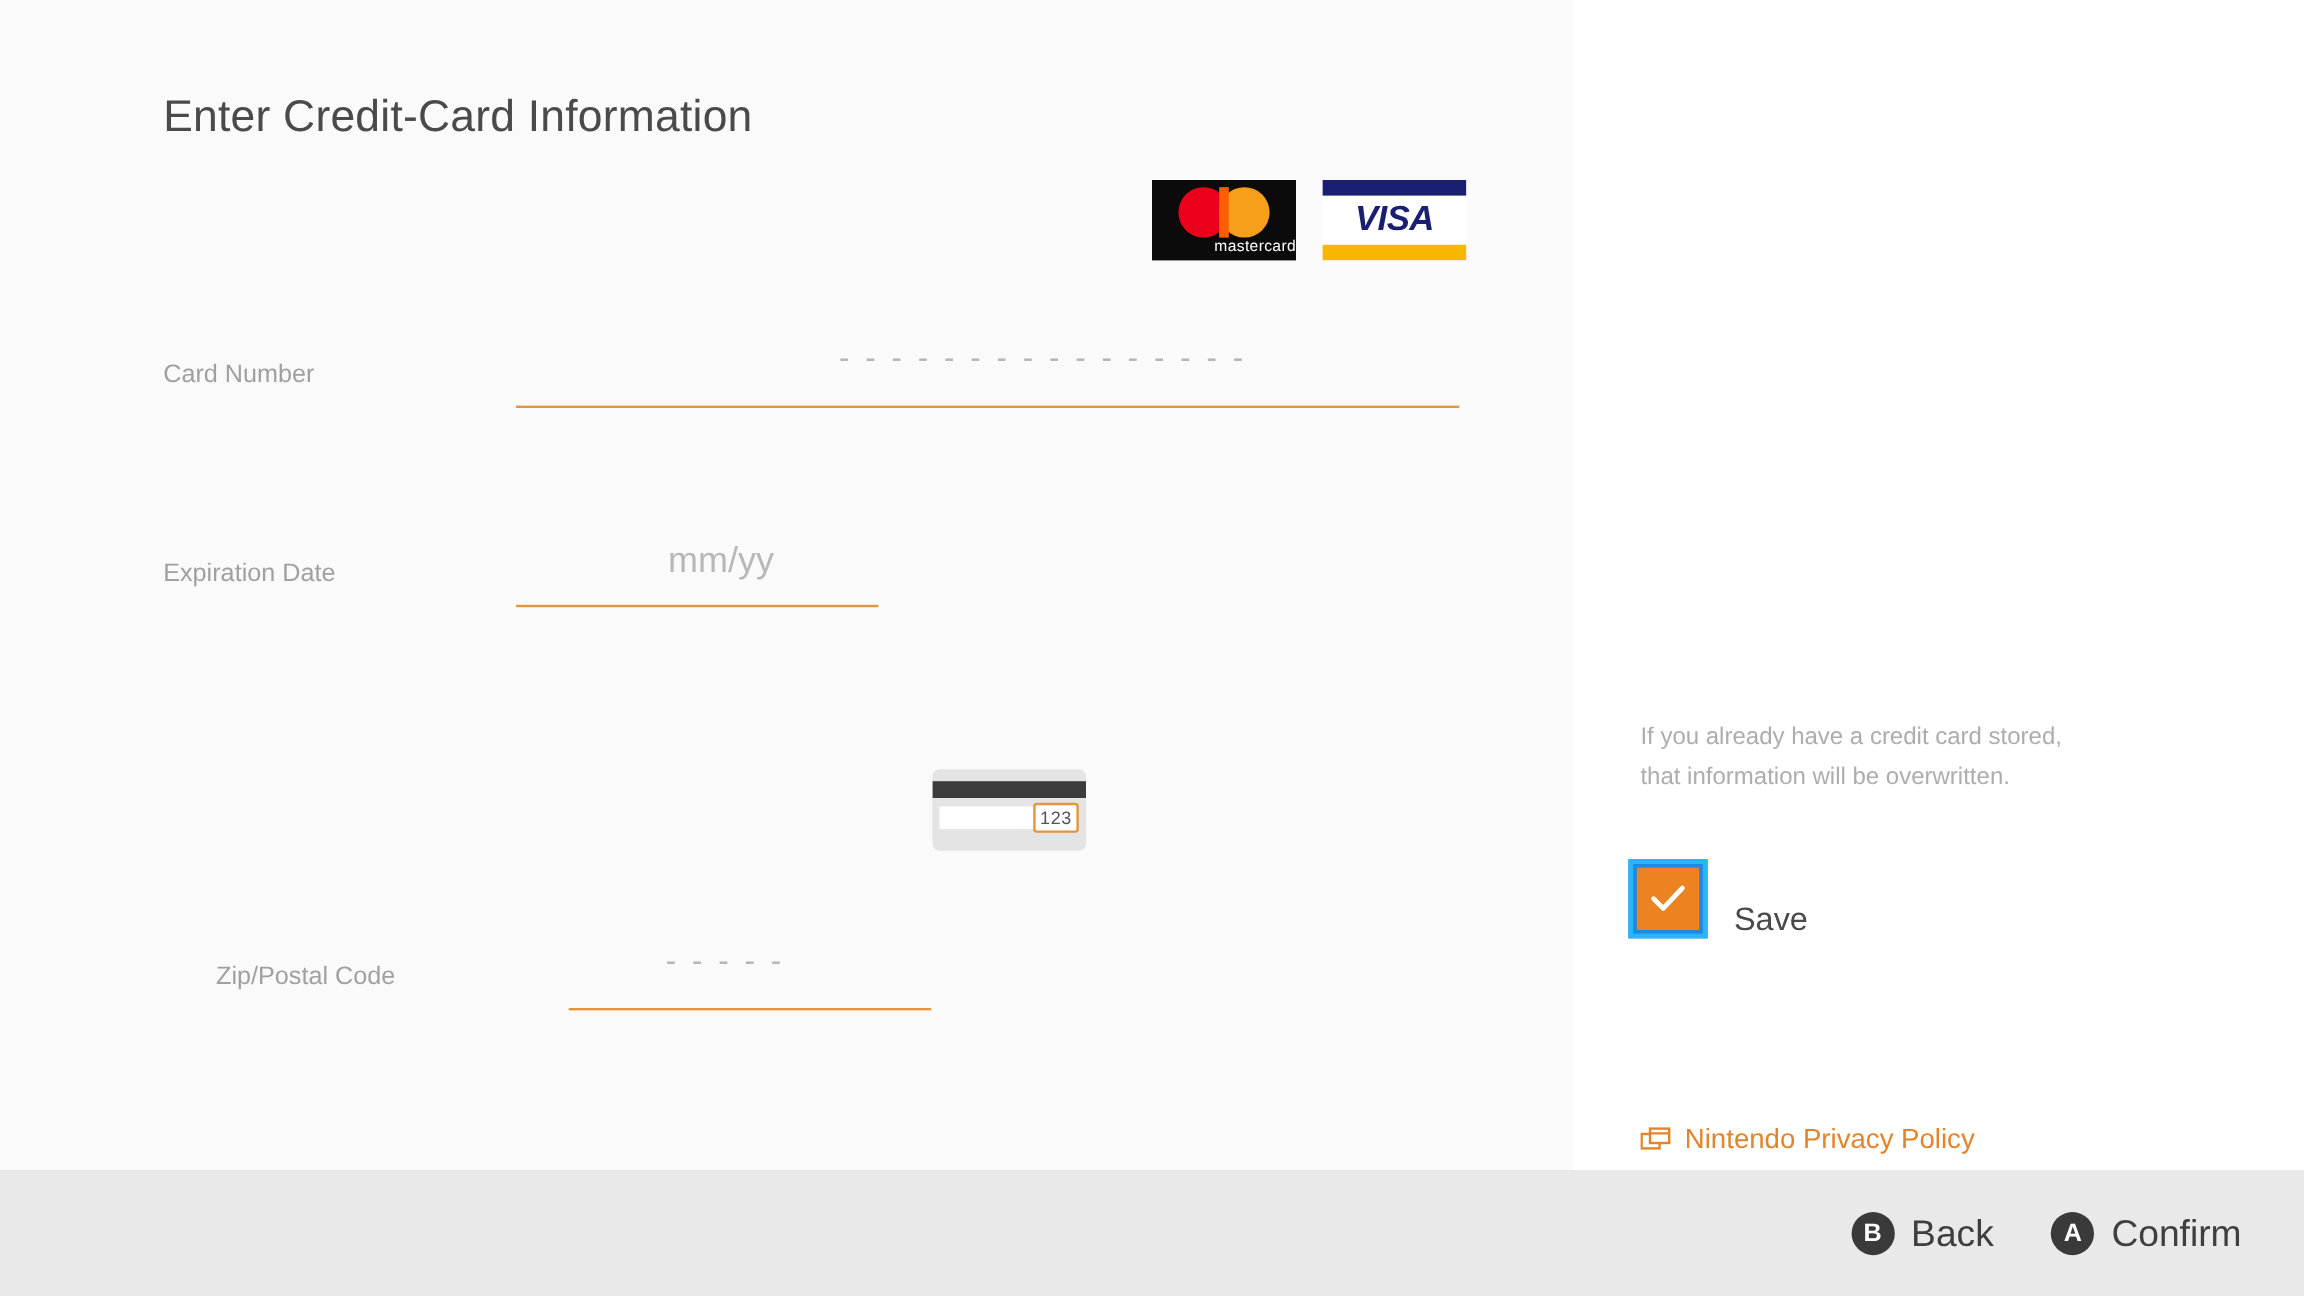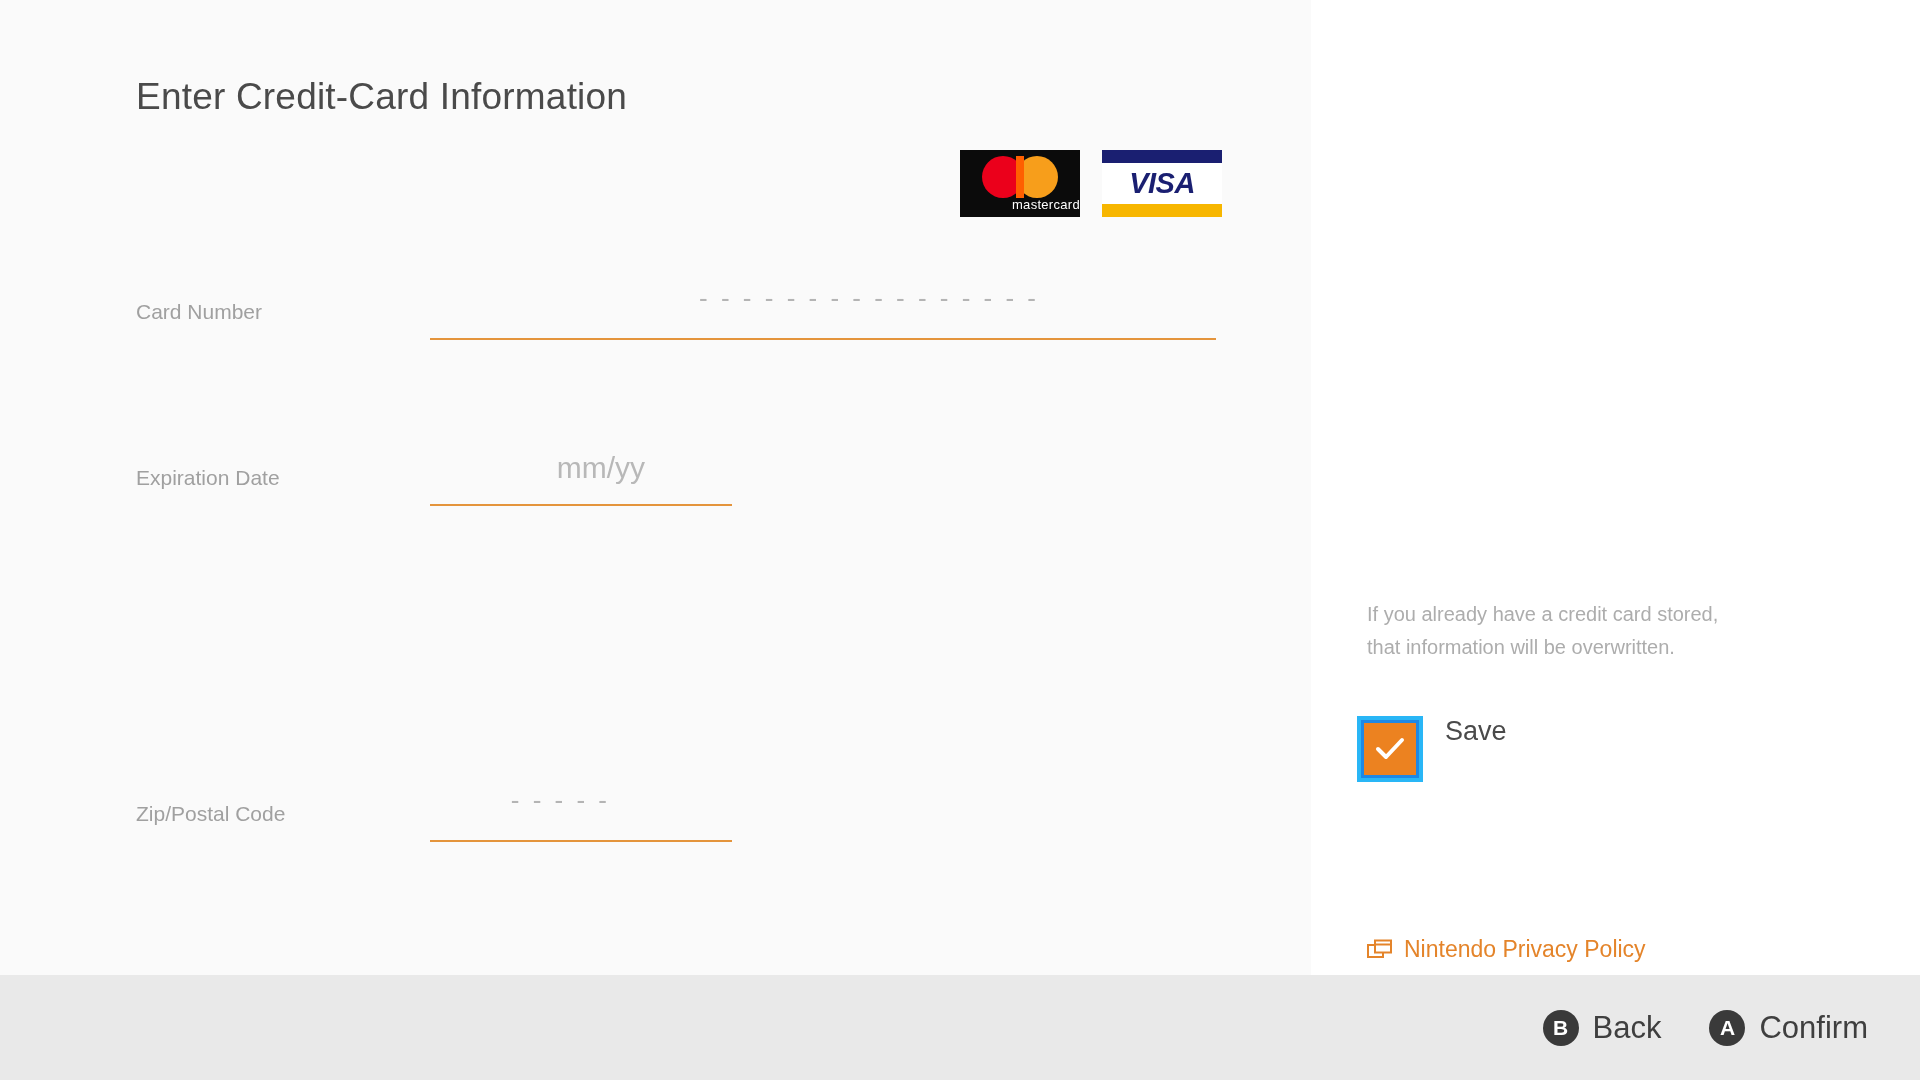--- a/index.html
+++ b/index.html
@@ -238,21 +238,21 @@
     font-size: 20px;
     line-height: 33px;
     color: #adadad;
   }
 
   #save-row {
     position: absolute;
     left: 46px;
     top: 716px;
     display: flex;
-    align-items: flex-start;
+    align-items: flex-end;
   }
   #save-checkbox-focus {
     width: 66px;
     height: 66px;
     border: 4px solid #29b6f6;
     box-sizing: border-box;
     background: #1e88e5;
     display: flex;
     align-items: center;
     justify-content: center;
@@ -378,22 +378,27 @@
     </div>
 
     <div class="field-row" style="top:444px;">
       <div class="field-label">Expiration Date</div>
       <div class="field-input narrow">
         <span class="placeholder-text">mm/yy</span>
       </div>
     </div>
 
 
-
-    <div class="field-row" style="top:780px;">
+    <div id="cvv-card">
+      <div id="cvv-card-stripe"></div>
+      <div id="cvv-card-sign"></div>
+      <div id="cvv-card-code">123</div>
+    </div>
+
+    <div class="field-row" style="top:780px;margin-left:44px;">
       <div class="field-label">Zip/Postal Code</div>
       <div class="field-input narrow">
         <span class="placeholder-dashes">- - - - -</span>
       </div>
     </div>
 
   </div>
 
   <div id="side-panel">
 

